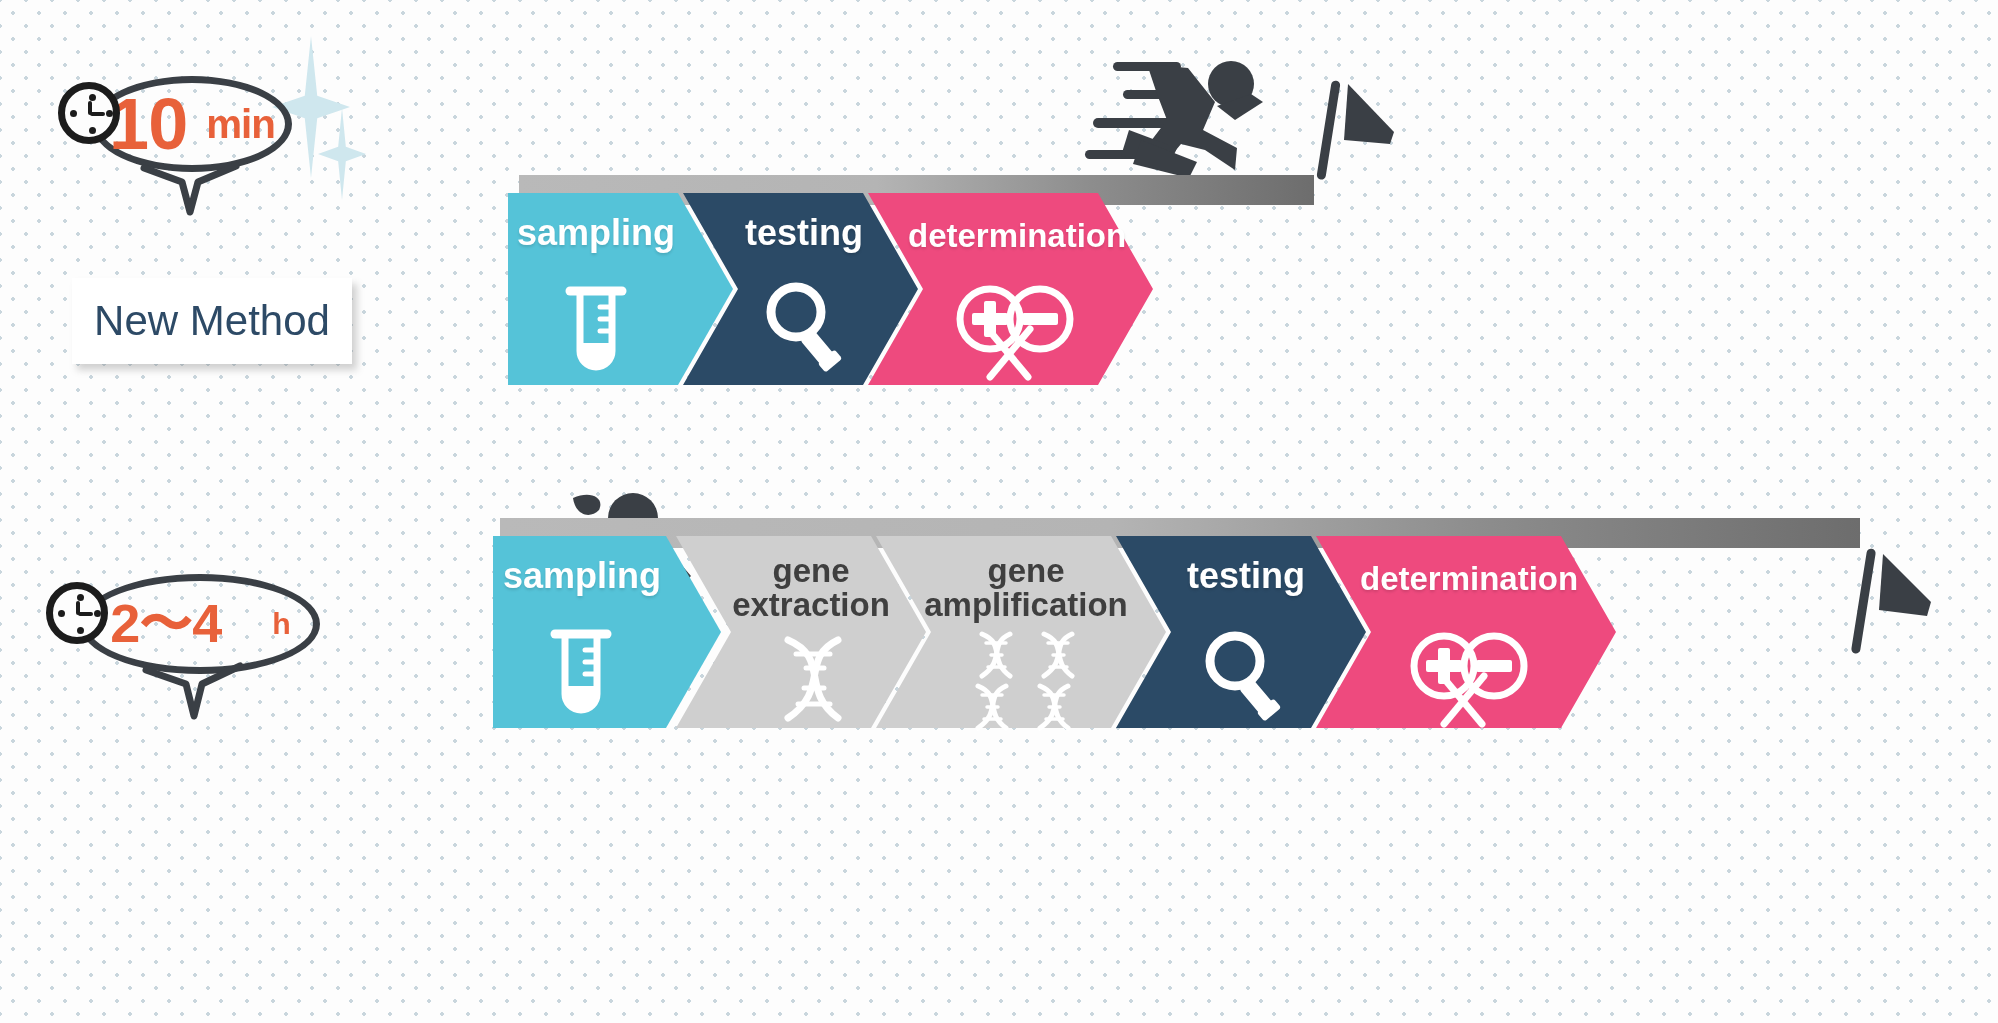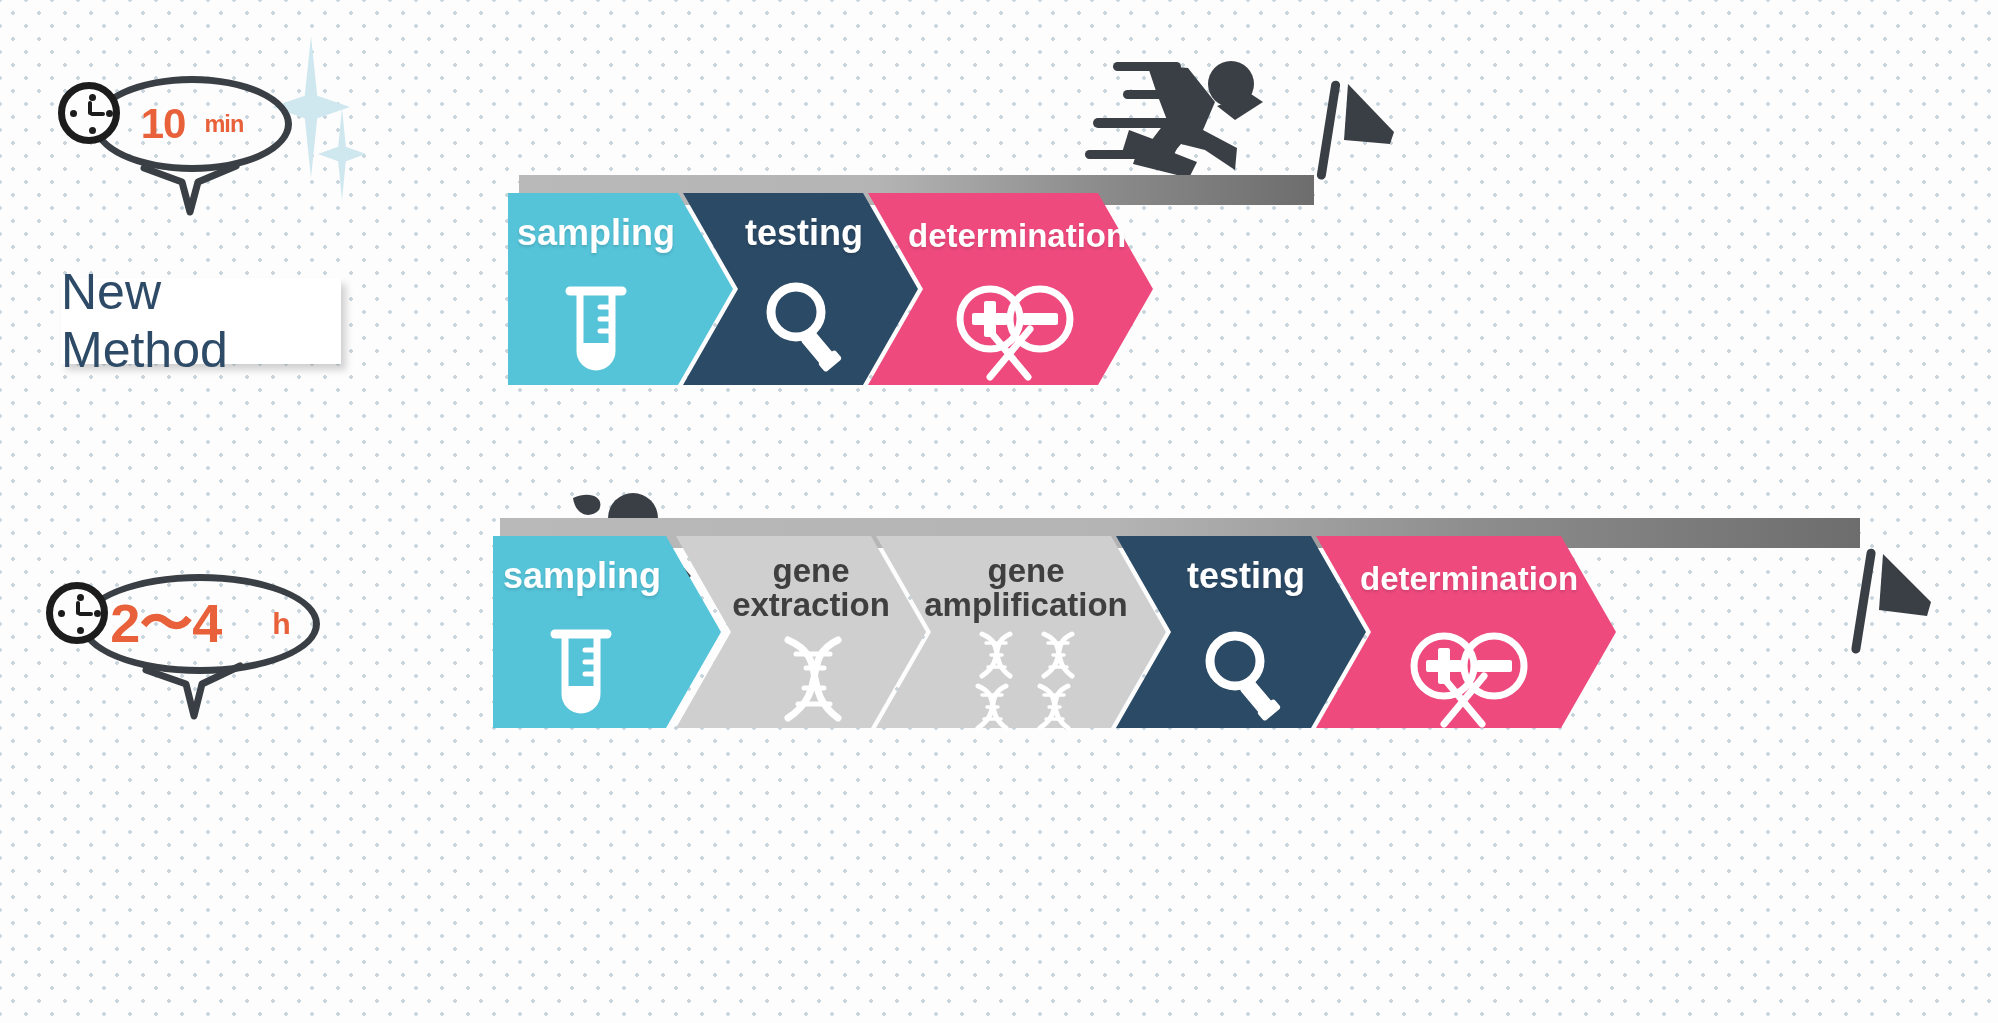--- a/index.html
+++ b/index.html
@@ -89,39 +89,39 @@
 </head>
 <body>
 
 <div id="stage">
 
   <div class="sparkle" style="left:272px;top:36px;width:78px;height:142px;"></div>
   <div class="sparkle" style="left:318px;top:108px;width:48px;height:92px;"></div>
 
   <div class="bubble-wrap" style="left:92px;top:76px;width:200px;height:96px;">
     <div class="bubble" style="width:200px;height:96px;"></div>
-    <div class="bubble-text" style="font-size:42px;">
+    <div class="bubble-text" style="font-size:72px;">
       <span>10</span>
         <span class="unit">min</span>
     </div>
     <svg class="abs" style="left:48px;top:88px;" width="90" height="60" viewBox="0 0 90 60">
       <path d="M4 4 L42 18 L50 48 L58 18 L96 2" fill="none" stroke="#3a3f45" stroke-width="7" stroke-linejoin="round" stroke-linecap="round"></path>
     </svg>
   </div>
 
   <div class="clockface" style="left:58px;top:82px;width:62px;height:62px;">
     <div class="clock-dot" style="left:24px;top:5px;"></div>
     <div class="clock-dot" style="left:24px;top:38px;"></div>
     <div class="clock-dot" style="left:5px;top:21px;"></div>
     <div class="clock-dot" style="left:41px;top:21px;"></div>
     <div class="clock-hand" style="left:23px;top:12px;width:4px;height:14px;"></div>
     <div class="clock-hand" style="left:25px;top:23px;width:15px;height:4px;"></div>
   </div>
 
-  <div class="labelcard" style="left:61px;top:278px;width:280px;height:86px;font-size:50px;">
+  <div class="labelcard" style="left:72px;top:278px;width:280px;height:86px;font-size:42px;">
     <span>New Method</span>
   </div>
 
   <svg class="abs" style="left:1085px;top:58px;" width="200" height="125" viewBox="0 0 200 125">
     <g fill="#3a3f45">
       <rect x="28" y="4" width="68" height="9" rx="4.5"></rect>
       <rect x="38" y="32" width="82" height="9" rx="4.5"></rect>
       <rect x="8" y="60" width="92" height="10" rx="5"></rect>
       <rect x="0" y="92" width="62" height="9" rx="4.5"></rect>
       <circle cx="146" cy="26" r="23"></circle>

